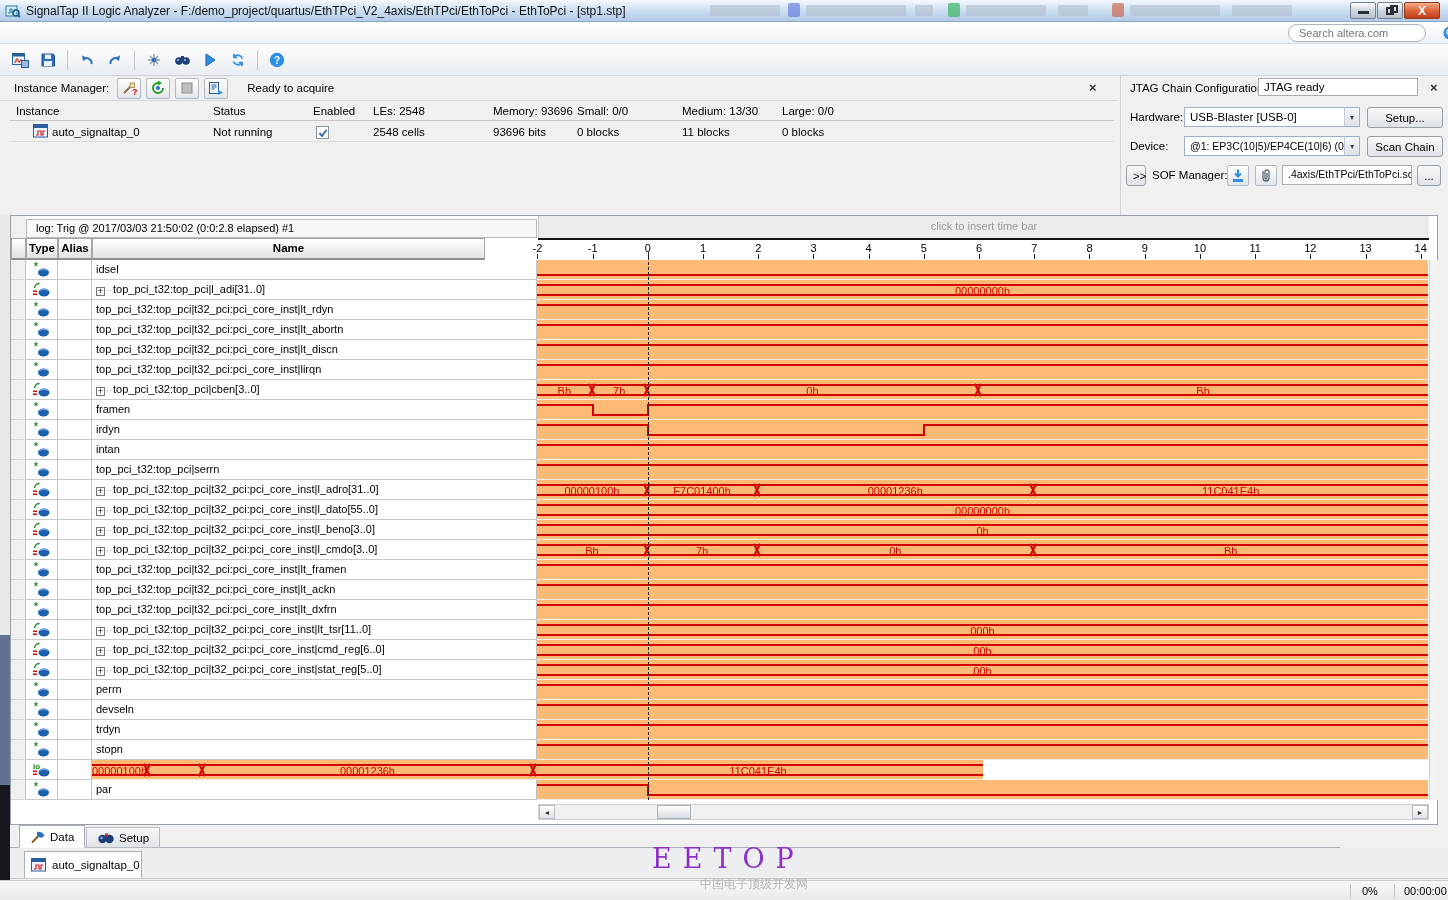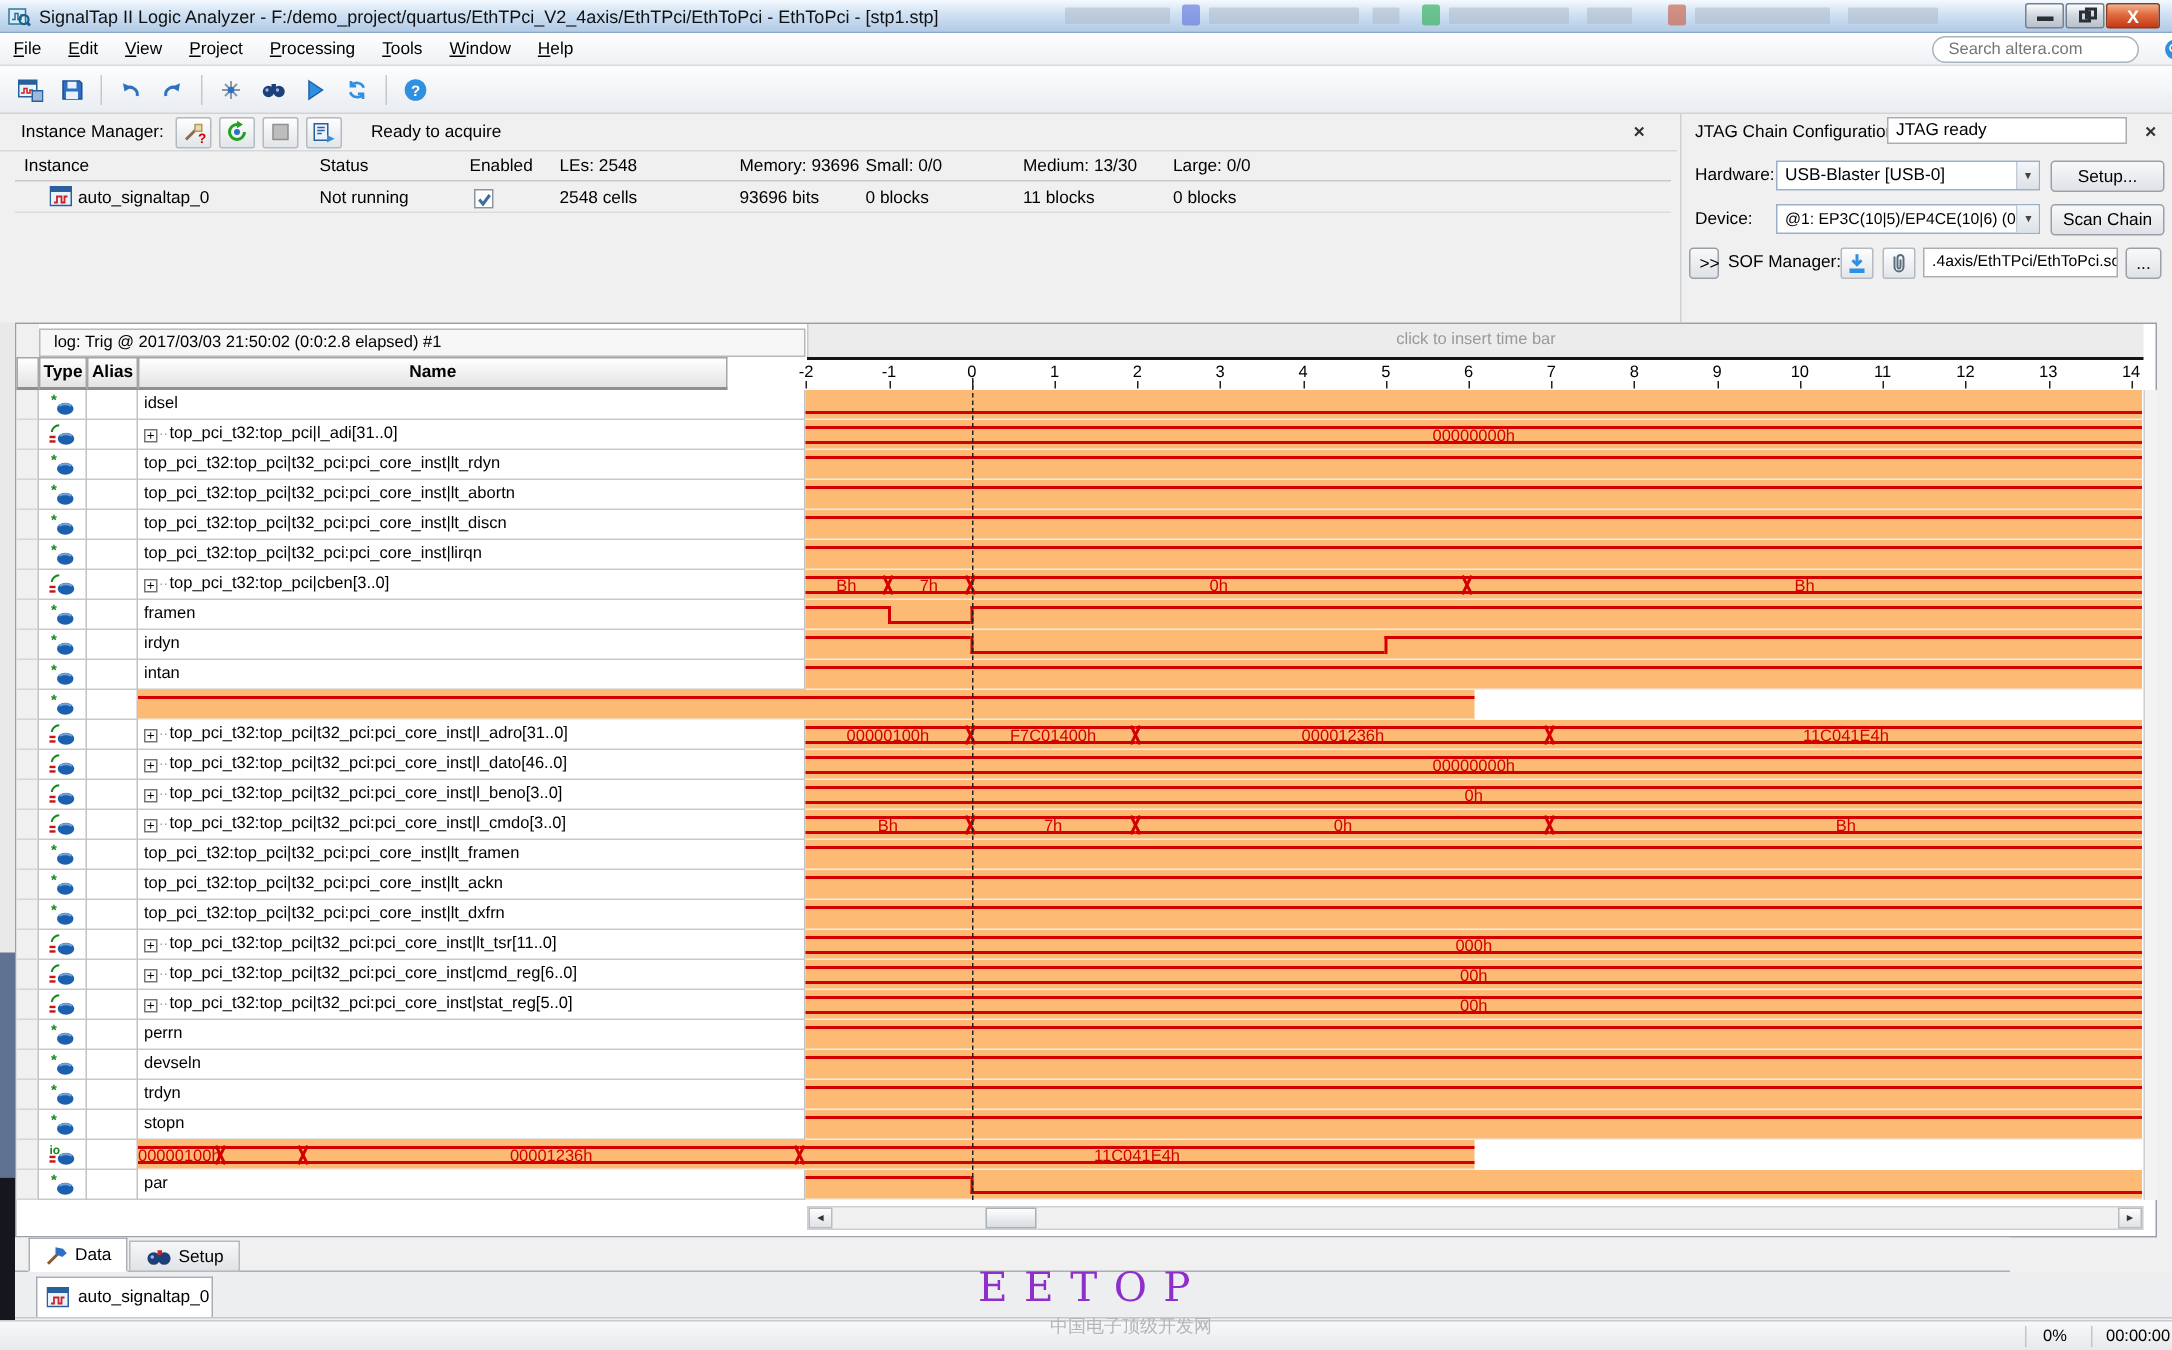--- a/index.html
+++ b/index.html
@@ -155,30 +155,20 @@
         <span class="bar"></span>
       </div>
     <div class="winbtn" style="left:1377px;width:26px;">
         <span class="sq"></span>
         <span class="sq2"></span>
       </div>
     <div class="winbtn close" style="left:1404px;width:36px;">X</div>
   </div>
 
   <div class="menubar">
-    <div id="menus" style="display:flex;">
-        <span class="menu-item"><u>F</u>ile</span>
-        <span class="menu-item"><u>E</u>dit</span>
-        <span class="menu-item"><u>V</u>iew</span>
-        <span class="menu-item"><u>P</u>roject</span>
-        <span class="menu-item"><u>P</u>rocessing</span>
-        <span class="menu-item"><u>T</u>ools</span>
-        <span class="menu-item"><u>W</u>indow</span>
-        <span class="menu-item"><u>H</u>elp</span>
-      </div>
     <div class="searchbox">
       <input placeholder="Search altera.com" style="">
       <span class="ticon" id="searchicon">
           <svg width="14" height="14">
             <circle cx="7" cy="7" r="6.6" fill="#2f8fe0"></circle>
             <circle cx="6" cy="6" r="2.3" fill="none" stroke="#fff" stroke-width="1.2"></circle>
             <path d="M8 8l2.5 2.5" stroke="#fff" stroke-width="1.4"></path>
           </svg>
         </span>
     </div>
@@ -634,20 +624,21 @@
     <div class="c-type">
             <span class="ticon">
               <svg width="20" height="16">
                 <text x="2" y="8" font-size="10" font-weight="bold" fill="#18871f">*</text>
                 <ellipse cx="11.5" cy="10.5" rx="5.5" ry="4" fill="#1b5fae"></ellipse>
                 <path d="M7.5 8.5a6.5 4.5 0 0 1 8 0" stroke="#6ea3dc" fill="none" stroke-width="1.4"></path>
               </svg>
             </span>
           </div>
     <div class="c-alias"></div>
+    <div class="c-name"><span>top_pci_t32:top_pci|serrn</span></div>
     <div class="wave">
             <span class="bline" style="left:0%;width:100%;top:4px"></span>
           </div>
   </div>
         <div class="srow">
     <div class="c-margin"></div>
     <div class="c-type">
             <span class="ticon">
               <svg width="20" height="16">
                 <path d="M7.5 1.5a5 5 0 0 0-5 4.5" stroke="#18871f" fill="none" stroke-width="1.4"></path>
@@ -694,21 +685,21 @@
               <svg width="20" height="16">
                 <path d="M7.5 1.5a5 5 0 0 0-5 4.5" stroke="#18871f" fill="none" stroke-width="1.4"></path>
                 <rect x="1" y="8.5" width="4" height="1.6" fill="#cc1111"></rect>
                 <rect x="1" y="11.5" width="4" height="1.6" fill="#cc1111"></rect>
                 <ellipse cx="12" cy="10.5" rx="5.5" ry="4" fill="#1b5fae"></ellipse>
                 <path d="M8 8.5a6.5 4.5 0 0 1 8 0" stroke="#6ea3dc" fill="none" stroke-width="1.4"></path>
               </svg>
             </span>
           </div>
     <div class="c-alias"></div>
-    <div class="c-name"><span class="plusbox">+</span><span class="leader">··</span><span>top_pci_t32:top_pci|t32_pci:pci_core_inst|l_dato[46..0]</span></div>
+    <div class="c-name"><span class="plusbox">+</span><span class="leader">··</span><span>top_pci_t32:top_pci|t32_pci:pci_core_inst|l_dato[55..0]</span></div>
     <div class="wave">
             <span class="bseg" style="left:0%;width:100%">
               <span class="blabel">00000000h</span>
             </span>
           </div>
   </div>
         <div class="srow">
     <div class="c-margin"></div>
     <div class="c-type">
             <span class="ticon">

